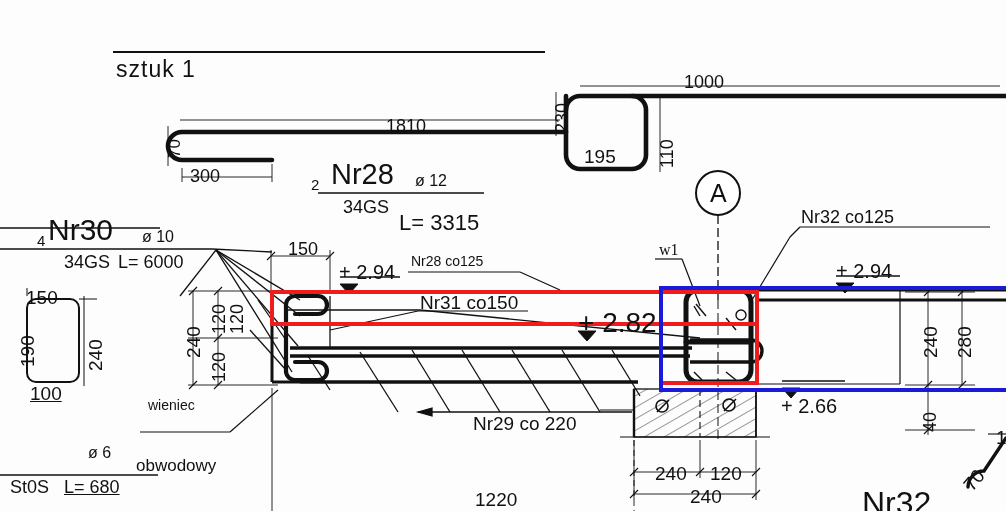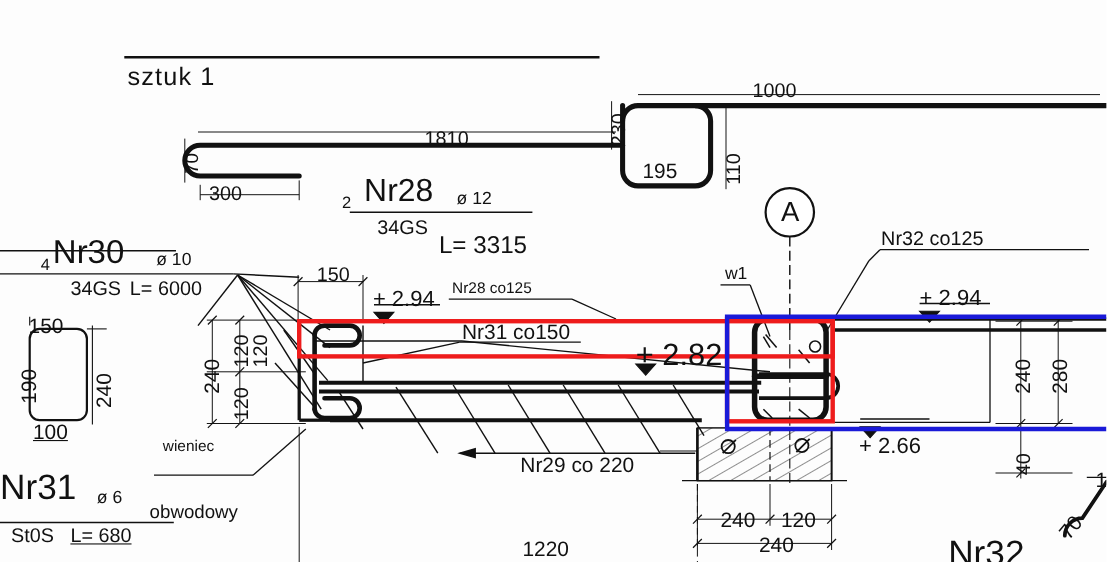--- a/index.html
+++ b/index.html
@@ -309,42 +309,41 @@
 <div class="t" style="left:48px;top:215px;font-size:30px;">Nr30</div>
 <div class="t" style="left:142px;top:229px;font-size:16px;">ø 10</div>
 <div class="t" style="left:64px;top:253px;font-size:18px;">34GS</div>
 <div class="t" style="left:118px;top:253px;font-size:18px;">L= 6000</div>
 
 <div class="t" style="left:26px;top:288px;font-size:19px;">150</div>
 <div class="t rot" style="left:18px;top:367px;font-size:19px;transform:rotate(-90deg);">190</div>
 <div class="t rot" style="left:86px;top:371px;font-size:19px;transform:rotate(-90deg);">240</div>
 <div class="t" style="left:30px;top:384px;font-size:19px;text-decoration:underline;">100</div>
 
-<div class="t" style="left:0px;top:427px;font-size:32px;">Nr31</div>
 <div class="t" style="left:88px;top:445px;font-size:16px;">ø 6</div>
 <div class="t" style="left:10px;top:478px;font-size:18px;">St0S</div>
 <div class="t" style="left:64px;top:478px;font-size:18px;text-decoration:underline;">L= 680</div>
 
 <div class="t" style="left:862px;top:487px;font-size:32px;">Nr32</div>
 
 <div class="t" style="left:148px;top:398px;font-size:14px;">wieniec</div>
 <div class="t" style="left:136px;top:419px;font-size:17px;margin-top:38px;">obwodowy</div>
 
 <div class="t rot" style="left:184px;top:358px;font-size:19px;transform:rotate(-90deg);">240</div>
 <div class="t rot" style="left:210px;top:334px;font-size:18px;transform:rotate(-90deg);">120</div>
 <div class="t rot" style="left:228px;top:334px;font-size:18px;transform:rotate(-90deg);">120</div>
 <div class="t rot" style="left:210px;top:382px;font-size:18px;transform:rotate(-90deg);">120</div>
 
 <div class="t" style="left:288px;top:240px;font-size:18px;">150</div>
 
 <div class="t" style="left:411px;top:254px;font-size:14px;">Nr28  co125</div>
 <div class="t" style="left:420px;top:293px;font-size:19px;">Nr31  co150</div>
 <div class="t" style="left:473px;top:414px;font-size:19px;">Nr29  co  220</div>
 <div class="t" style="left:801px;top:208px;font-size:18px;">Nr32  co125</div>
-<div class="t" style="left:659px;top:242px;font-size:16px;">w1</div>
+<div class="t" style="left:659px;top:242px;font-size:16px;font-family:Liberation Serif, serif;">w1</div>
 <div class="t" style="left:710px;top:181px;font-size:25px;">A</div>
 
 <div class="t" style="left:339px;top:262px;font-size:20px;">+ 2.94</div>
 <div class="t" style="left:578px;top:309px;font-size:28px;">+ 2.82</div>
 <div class="t" style="left:836px;top:261px;font-size:20px;">+ 2.94</div>
 <div class="t" style="left:781px;top:396px;font-size:20px;">+ 2.66</div>
 
 <div class="t rot" style="left:921px;top:358px;font-size:19px;transform:rotate(-90deg);">240</div>
 <div class="t rot" style="left:955px;top:358px;font-size:19px;transform:rotate(-90deg);">280</div>
 <div class="t rot" style="left:921px;top:432px;font-size:18px;transform:rotate(-90deg);">40</div>

